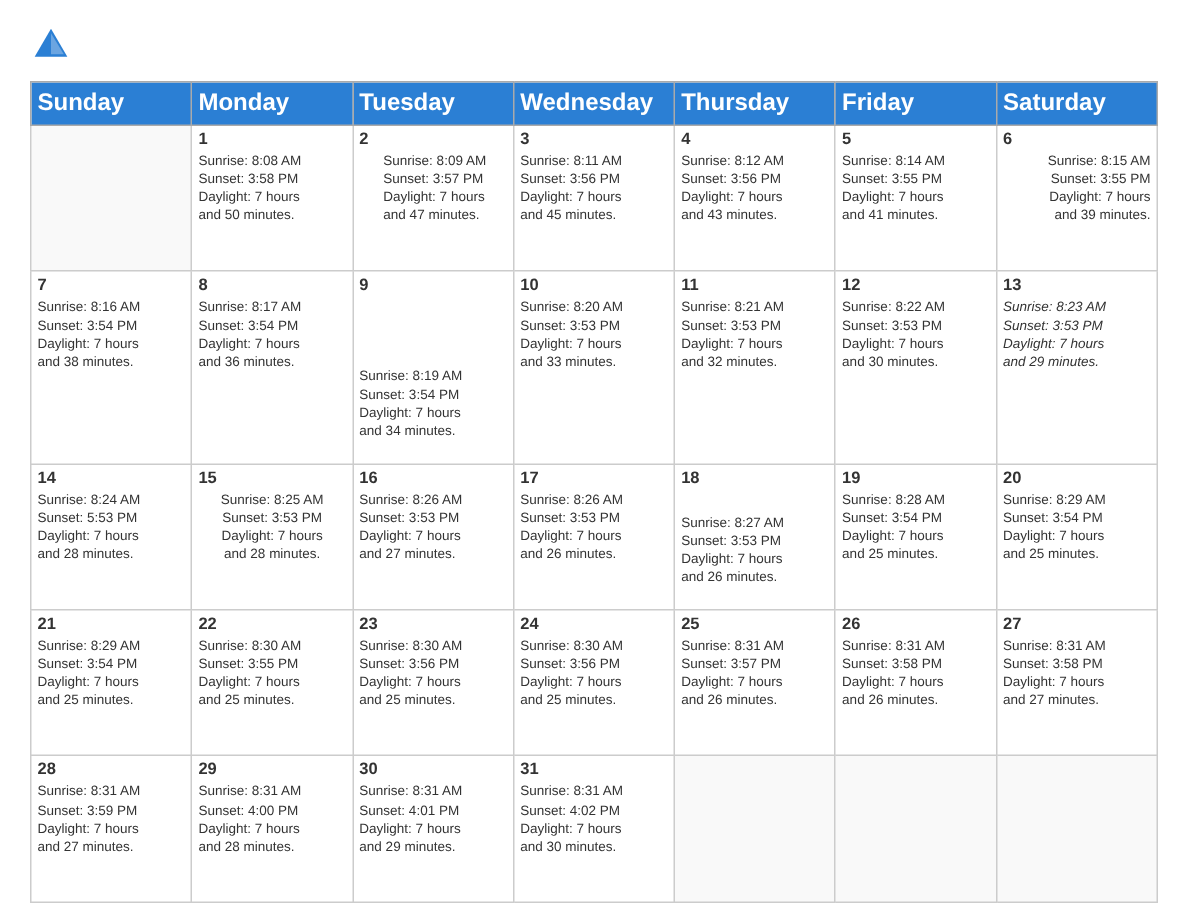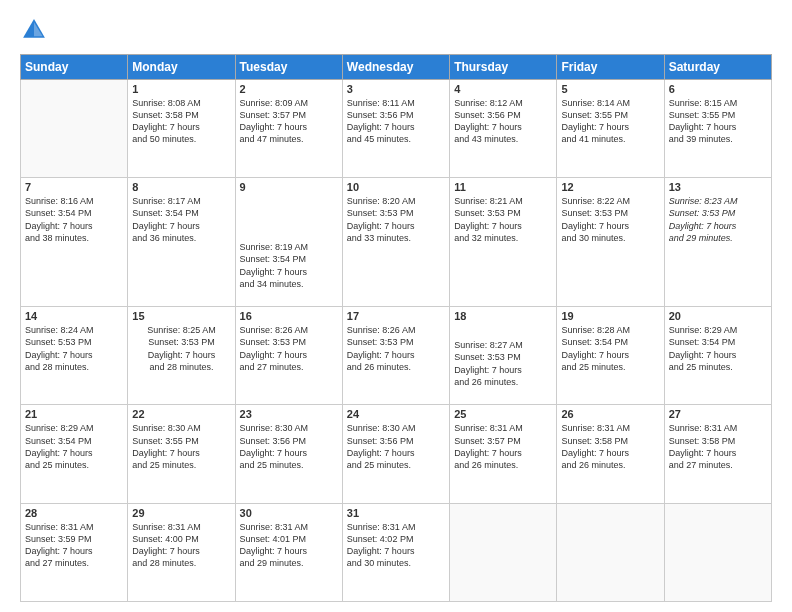--- a/index.html
+++ b/index.html
@@ -57,21 +57,21 @@
     .calendar {
       flex: 1;
       border: 1px solid #ccc;
       border-collapse: collapse;
       width: 100%;
       table-layout: fixed;
     }
     .calendar th {
       background: #2b7fd4;
       color: #fff;
-      font-size: 12px;
+      font-size: 16px;
       font-weight: bold;
       padding: 5px 4px;
       text-align: left;
       border: 1px solid #aaa;
     }
     .calendar td {
       border: 1px solid #ccc;
       vertical-align: top;
       padding: 3px 4px;
       font-size: 9.5px;
@@ -129,21 +129,21 @@
           <td class="empty"></td>
           <td>
             <span class="day-num">1</span>
             <div class="day-info" style="white-space: pre-line;">Sunrise: 8:08 AM
 Sunset: 3:58 PM
 Daylight: 7 hours
 and 50 minutes.</div>
           </td>
           <td>
             <span class="day-num">2</span>
-            <div class="day-info" style="white-space: pre-line;">Sunrise: 8:09 AM
+            <div class="day-info" style="white-space: pre-line; margin-left: 16px;">Sunrise: 8:09 AM
 Sunset: 3:57 PM
 Daylight: 7 hours
 and 47 minutes.</div>
           </td>
           <td>
             <span class="day-num">3</span>
             <div class="day-info" style="white-space: pre-line;">Sunrise: 8:11 AM
 Sunset: 3:56 PM
 Daylight: 7 hours
 and 45 minutes.</div>
@@ -157,21 +157,21 @@
           </td>
           <td>
             <span class="day-num">5</span>
             <div class="day-info" style="white-space: pre-line;">Sunrise: 8:14 AM
 Sunset: 3:55 PM
 Daylight: 7 hours
 and 41 minutes.</div>
           </td>
           <td>
             <span class="day-num">6</span>
-            <div class="day-info" style="white-space: pre-line;">Sunrise: 8:15 AM
+            <div class="day-info" style="white-space: pre-line; text-align: right;">Sunrise: 8:15 AM
 Sunset: 3:55 PM
 Daylight: 7 hours
 and 39 minutes.</div>
           </td>
         </tr>
         <tr>
           <td>
             <span class="day-num">7</span>
             <div class="day-info" style="white-space: pre-line;">Sunrise: 8:16 AM
 Sunset: 3:54 PM

